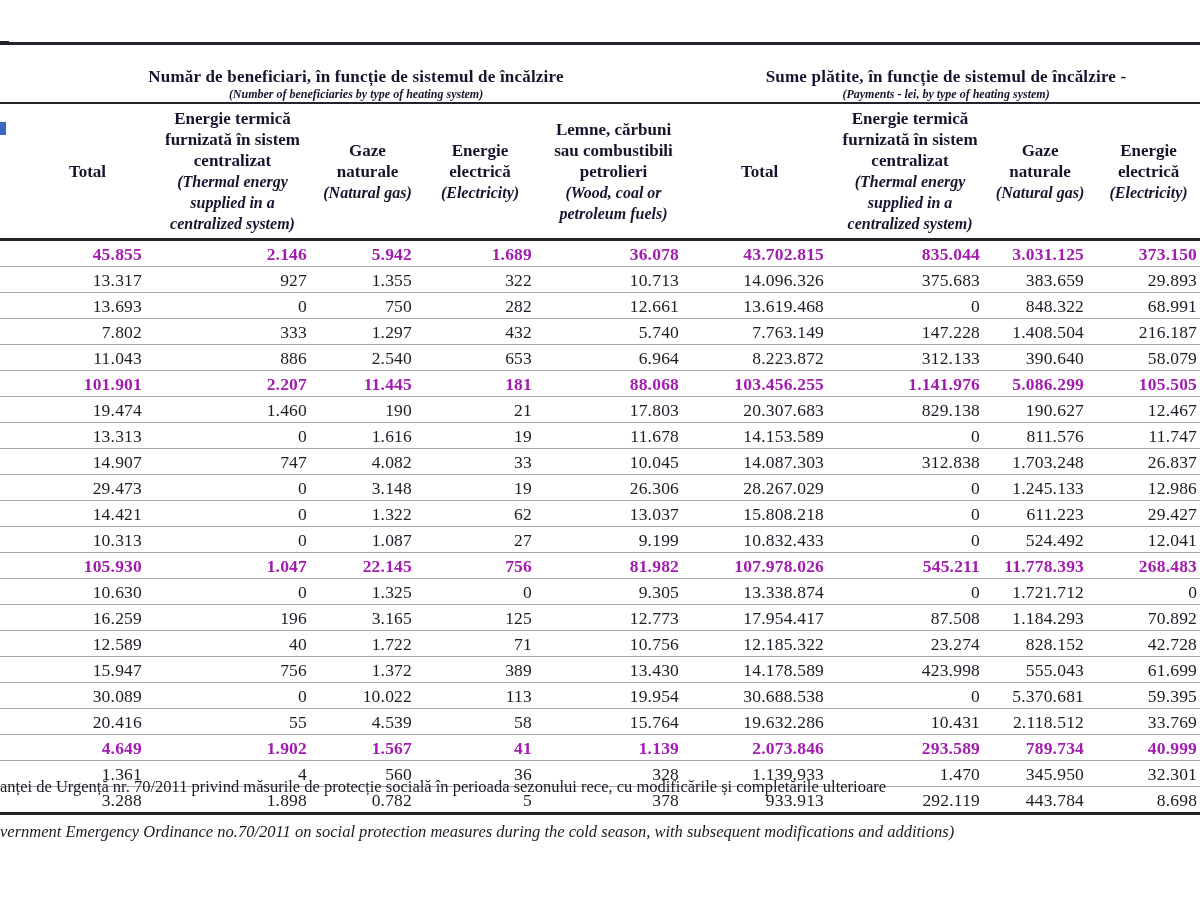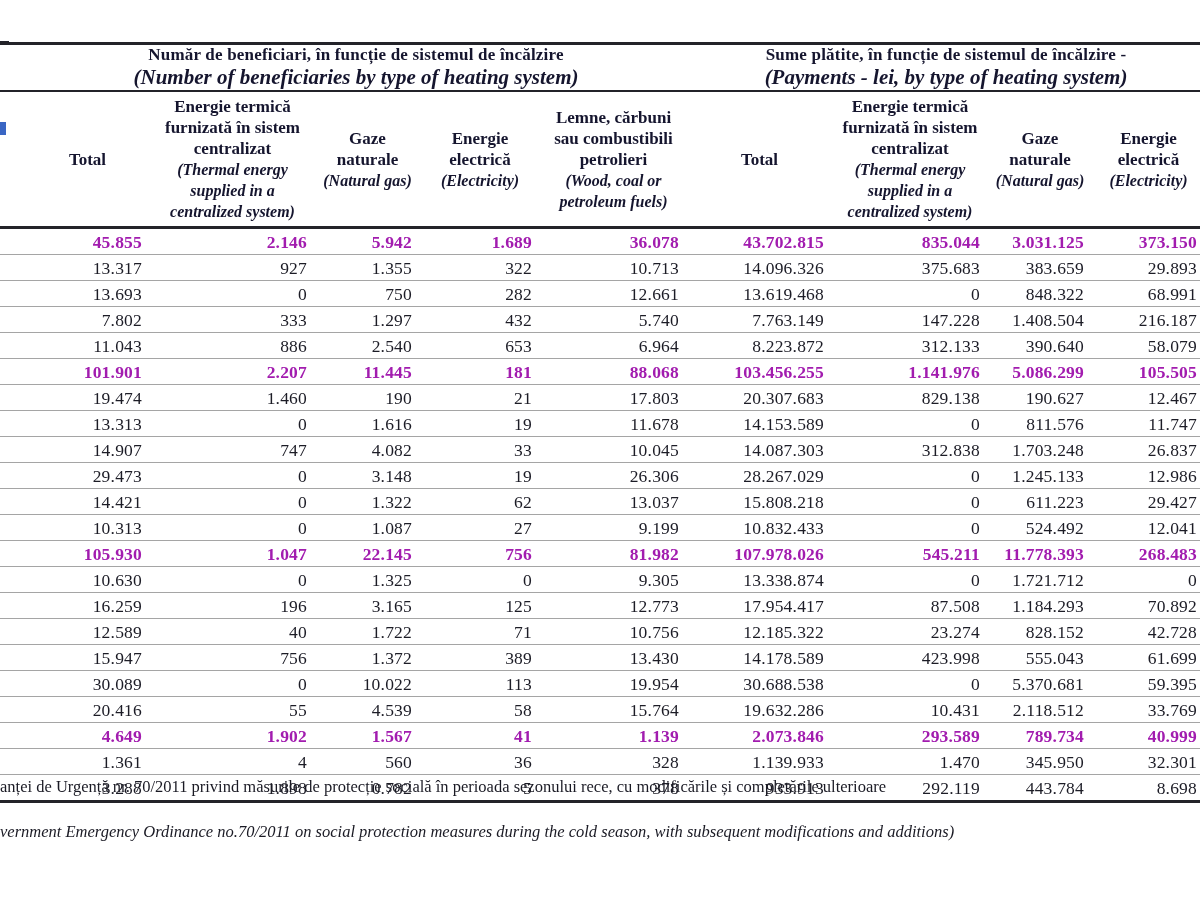--- a/index.html
+++ b/index.html
@@ -12,22 +12,22 @@
   .topline-frag { position:absolute; left:0; top:41px; width:9px; height:3px; background:#23232b; }
   .blue-frag { position:absolute; left:0; top:122px; width:6px; height:13px; background:#3a66c4; }
 
   table.main {
     position:absolute; left:-50px; top:42px;
     width:1255px; table-layout:fixed; border-collapse:collapse;
     border-top:3px solid #232329; border-bottom:3px solid #232329;
   }
   tr.section-row th { border-bottom:2px solid #232329; height:41px; vertical-align:middle; text-align:center; padding:0; }
   tr.section-row th.stub { border-bottom:2px solid #232329; }
-  .sec-ro { font-size:17px; font-weight:bold; color:#15152e; letter-spacing:.2px; }
-  .sec-en { font-size:21px; font-weight:bold; font-style:italic; color:#15152e; }
+  .sec-ro { font-size:17px; font-weight:bold; color:#15152e; letter-spacing:.2px;margin-top:22px; }
+  .sec-en { font-size:12px; font-weight:bold; font-style:italic; color:#15152e; }
   th.right-sec { padding-left:85px; }
 
   tr.colhead-row th { border-bottom:3px solid #232329; height:134px; vertical-align:middle; text-align:center; padding:0 4px; }
   .h-ro { font-size:17px; font-weight:bold; color:#15152e; line-height:21px; }
   .h-en { font-size:16px; font-weight:bold; font-style:italic; color:#15152e; line-height:21px; }
 
   tbody td {
     height:25px; line-height:24px; padding:0 8px 0 0;
     text-align:right; font-size:17.5px; letter-spacing:.2px;
     border-top:1px solid #a5a5a5; color:#1c1c26;

